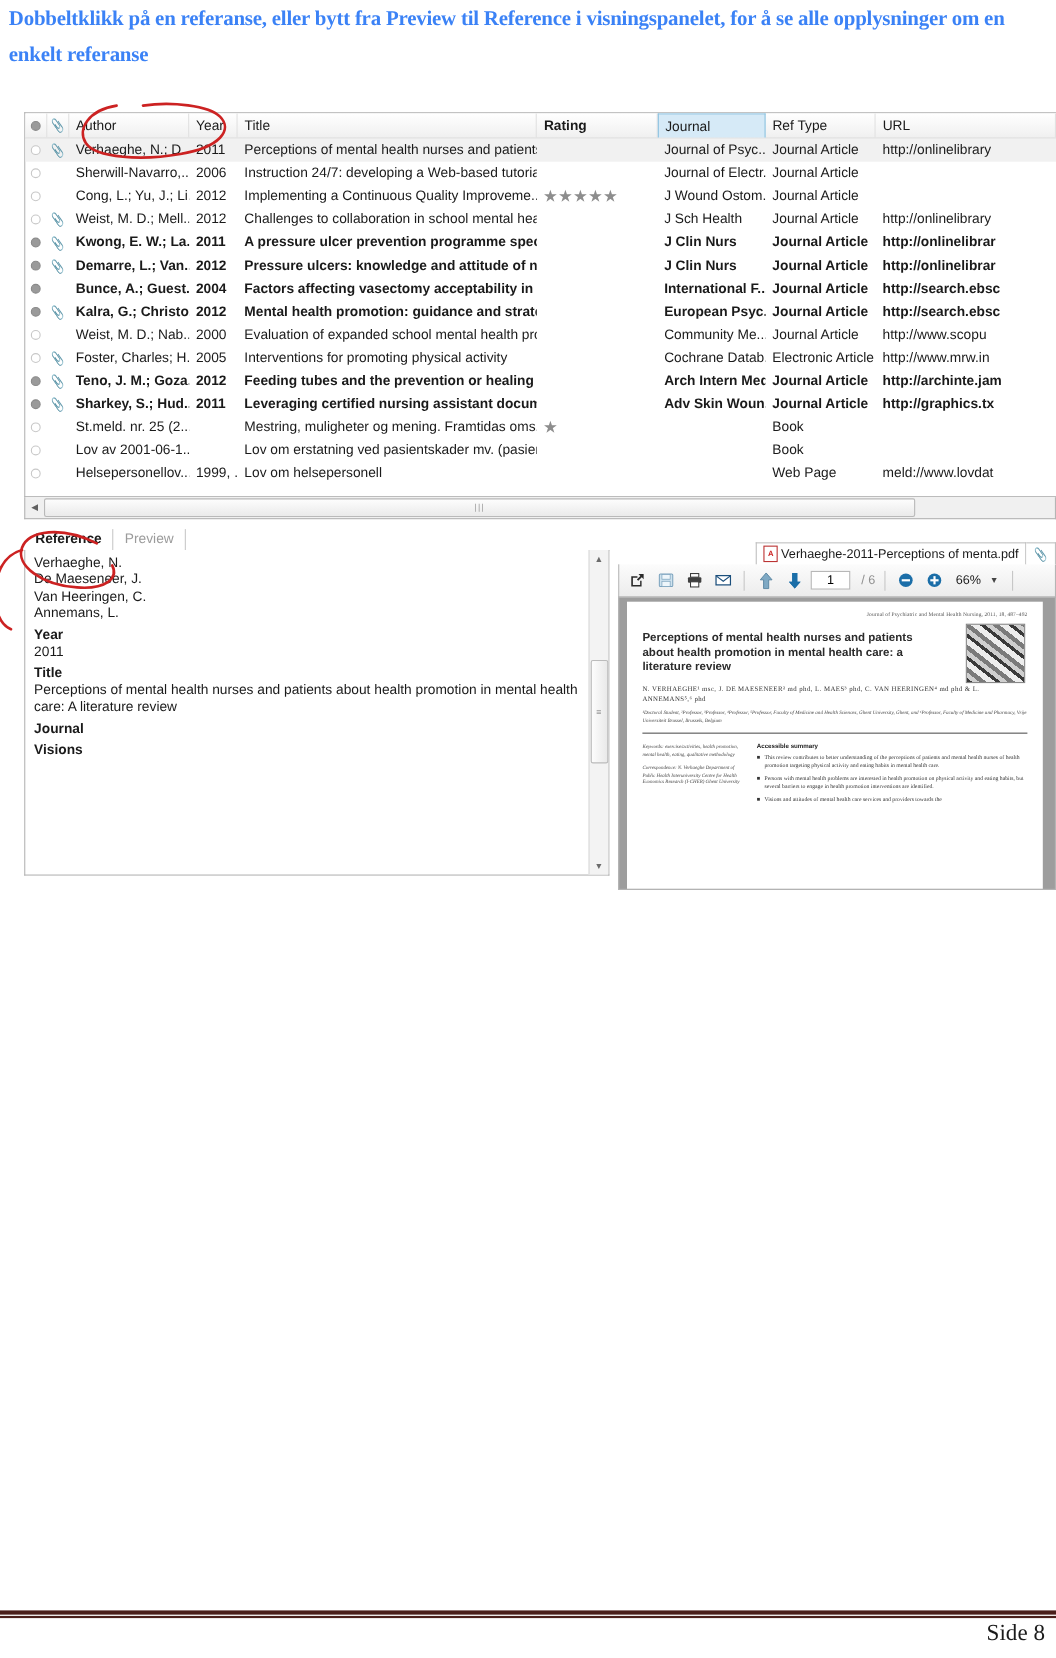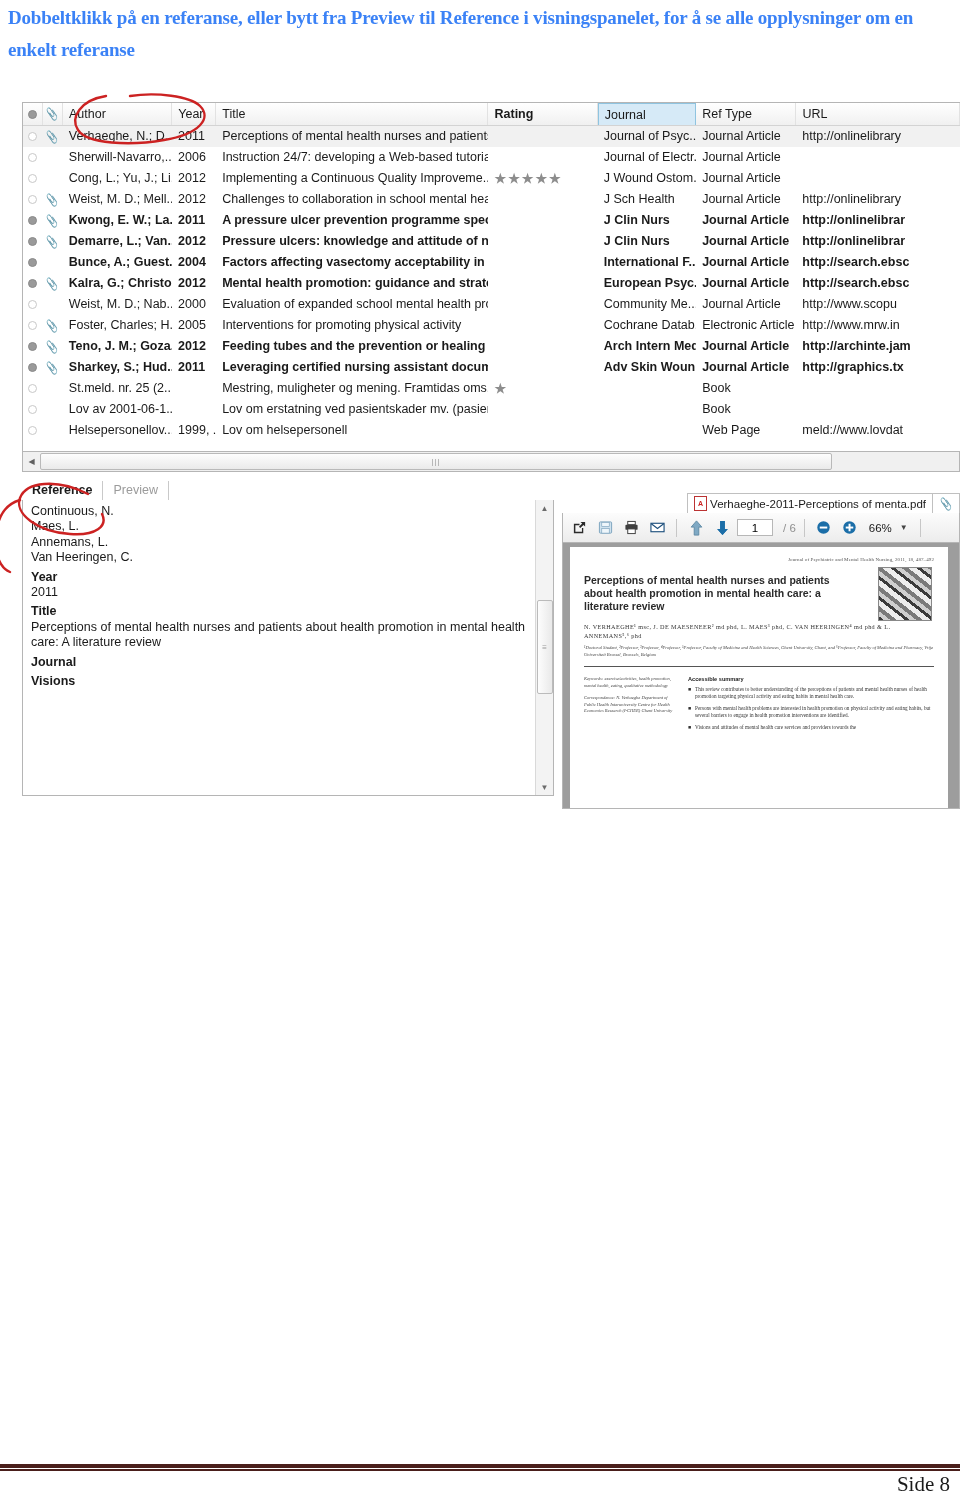--- a/index.html
+++ b/index.html
@@ -415,24 +415,24 @@
   <div class="bottom">
 
     <div class="refpane">
       <div class="tabbar">
         <div class="tab active">Reference</div>
         <div class="tab inactive">Preview</div>
       </div>
       <div class="refbody">
         <div class="refscrollarea">
           <div class="authors" id="authors-host">
-              <div>Continuous, N.</div>
-              <div>Maes, L.</div>
+              <div>Verhaeghe, N.</div>
+              <div>De Maeseneer, J.</div>
+              <div>Van Heeringen, C.</div>
               <div>Annemans, L.</div>
-              <div>Van Heeringen, C.</div>
             </div>
           <div id="fields-host">
               <div class="fld-label">Year</div>
               <div class="fld-val">2011</div>
               <div class="fld-label">Title</div>
               <div class="fld-val">Perceptions of mental health nurses and patients about health promotion in mental health care: A literature review</div>
               <div class="fld-label">Journal</div>
               <div class="fld-label">Visions</div>
             </div>
         </div>

